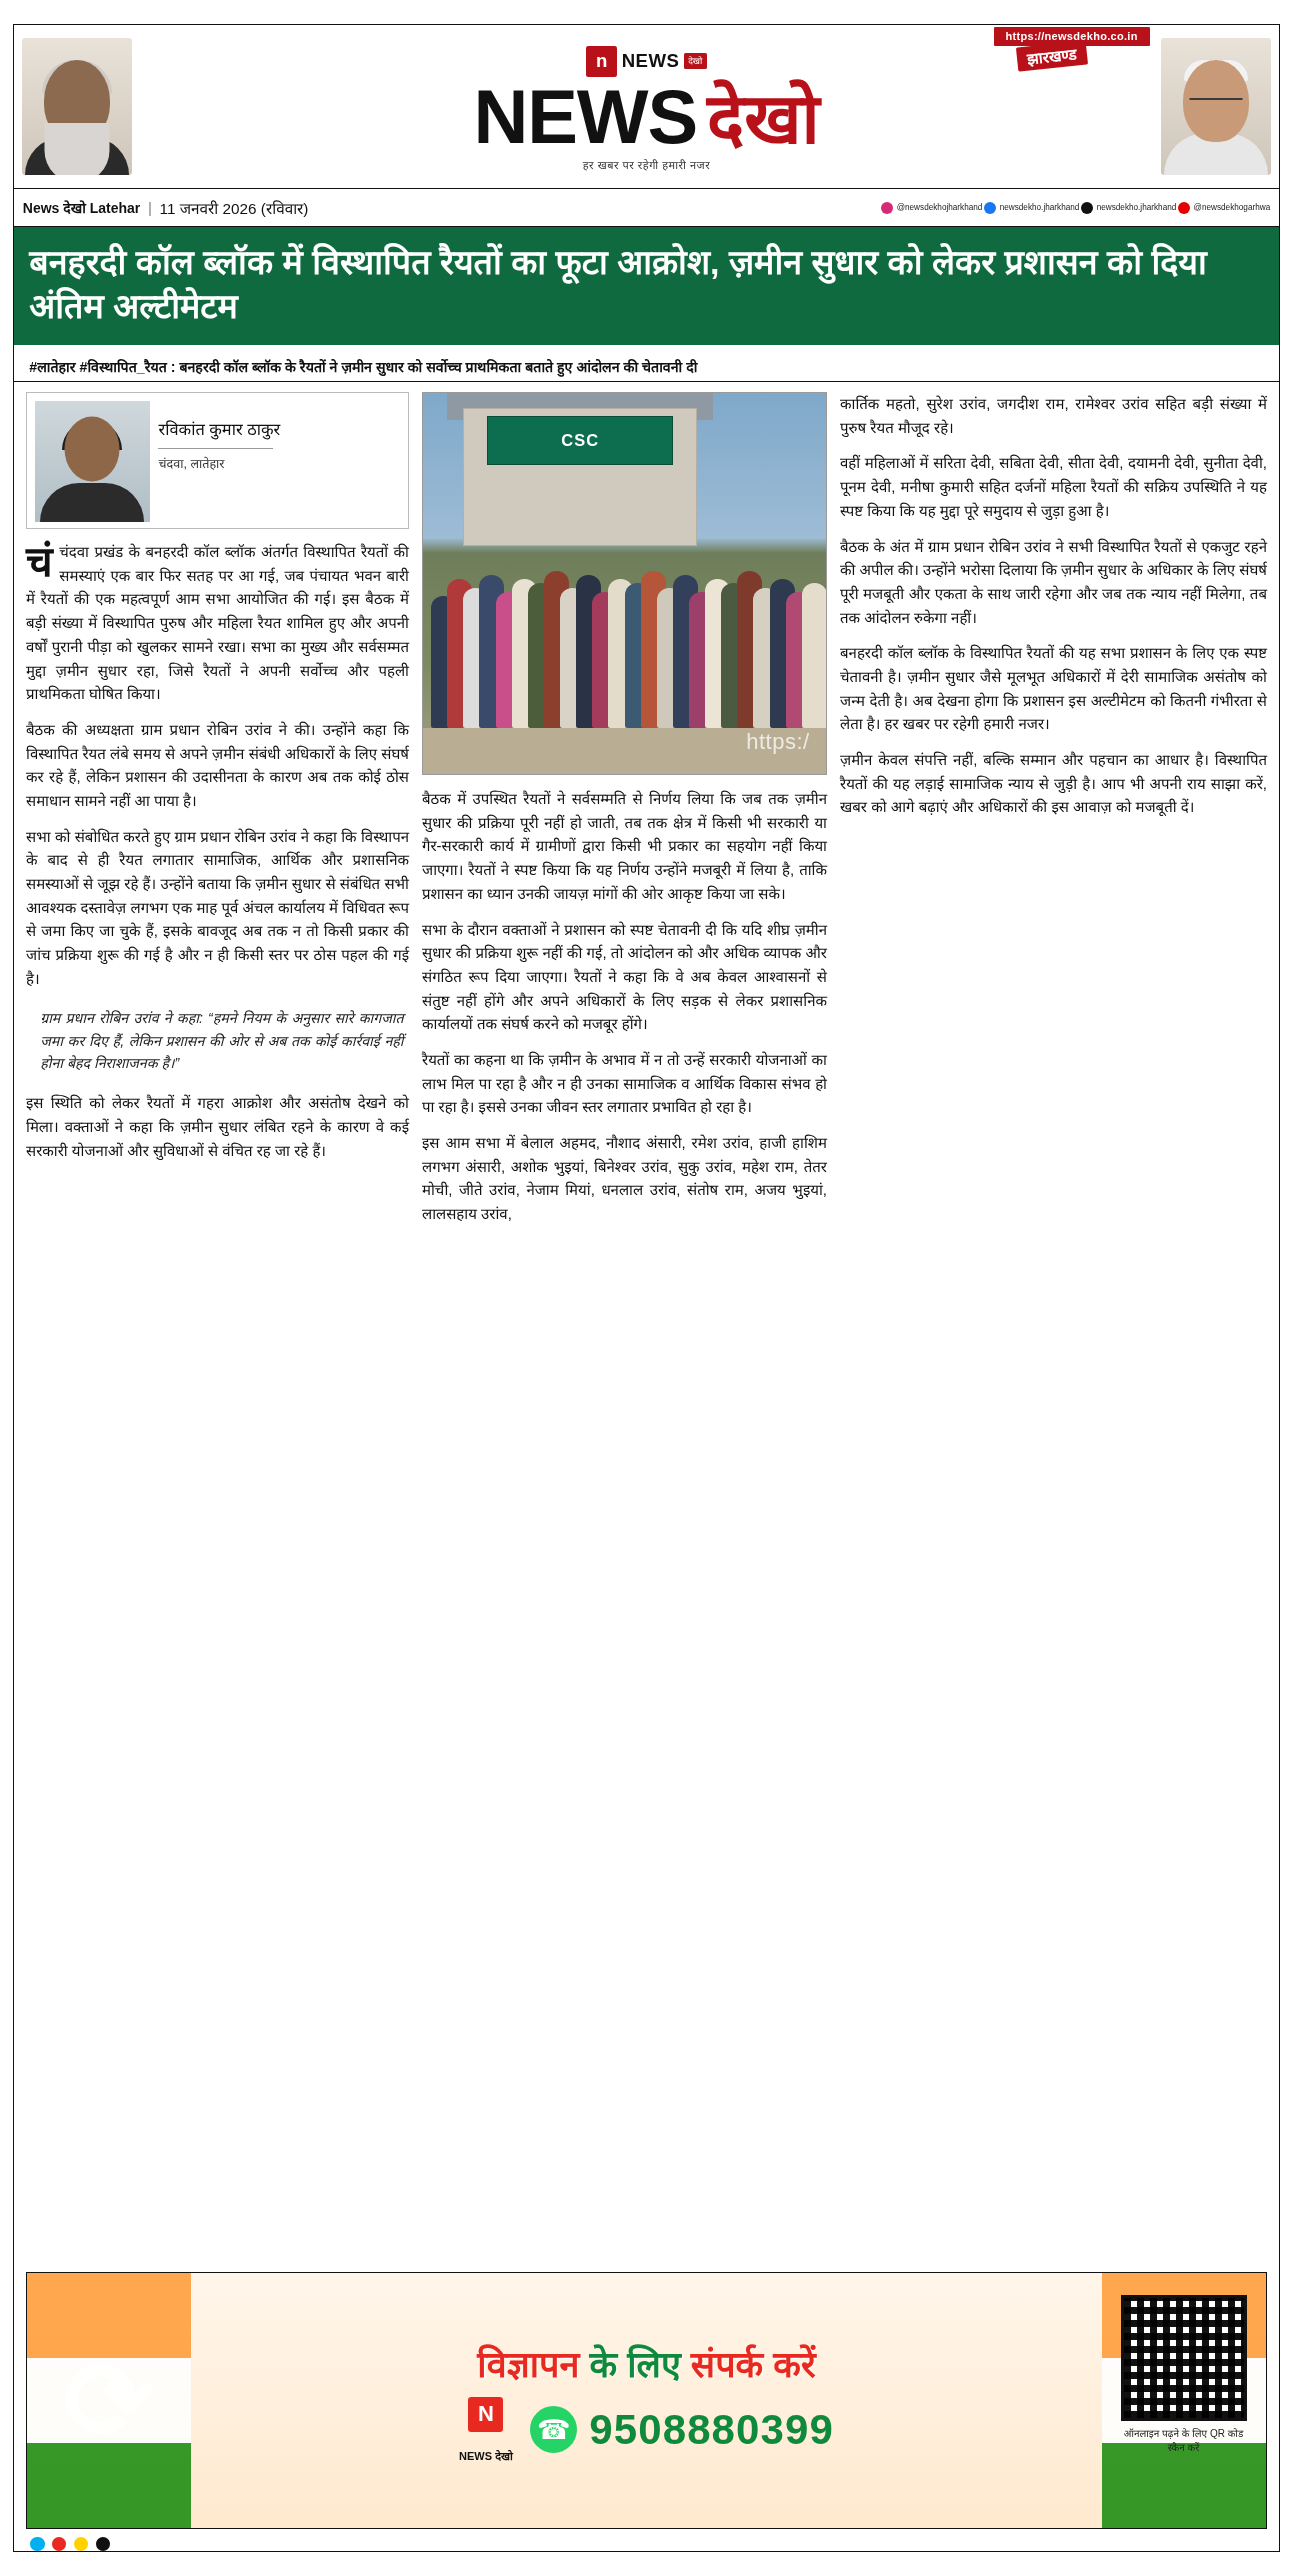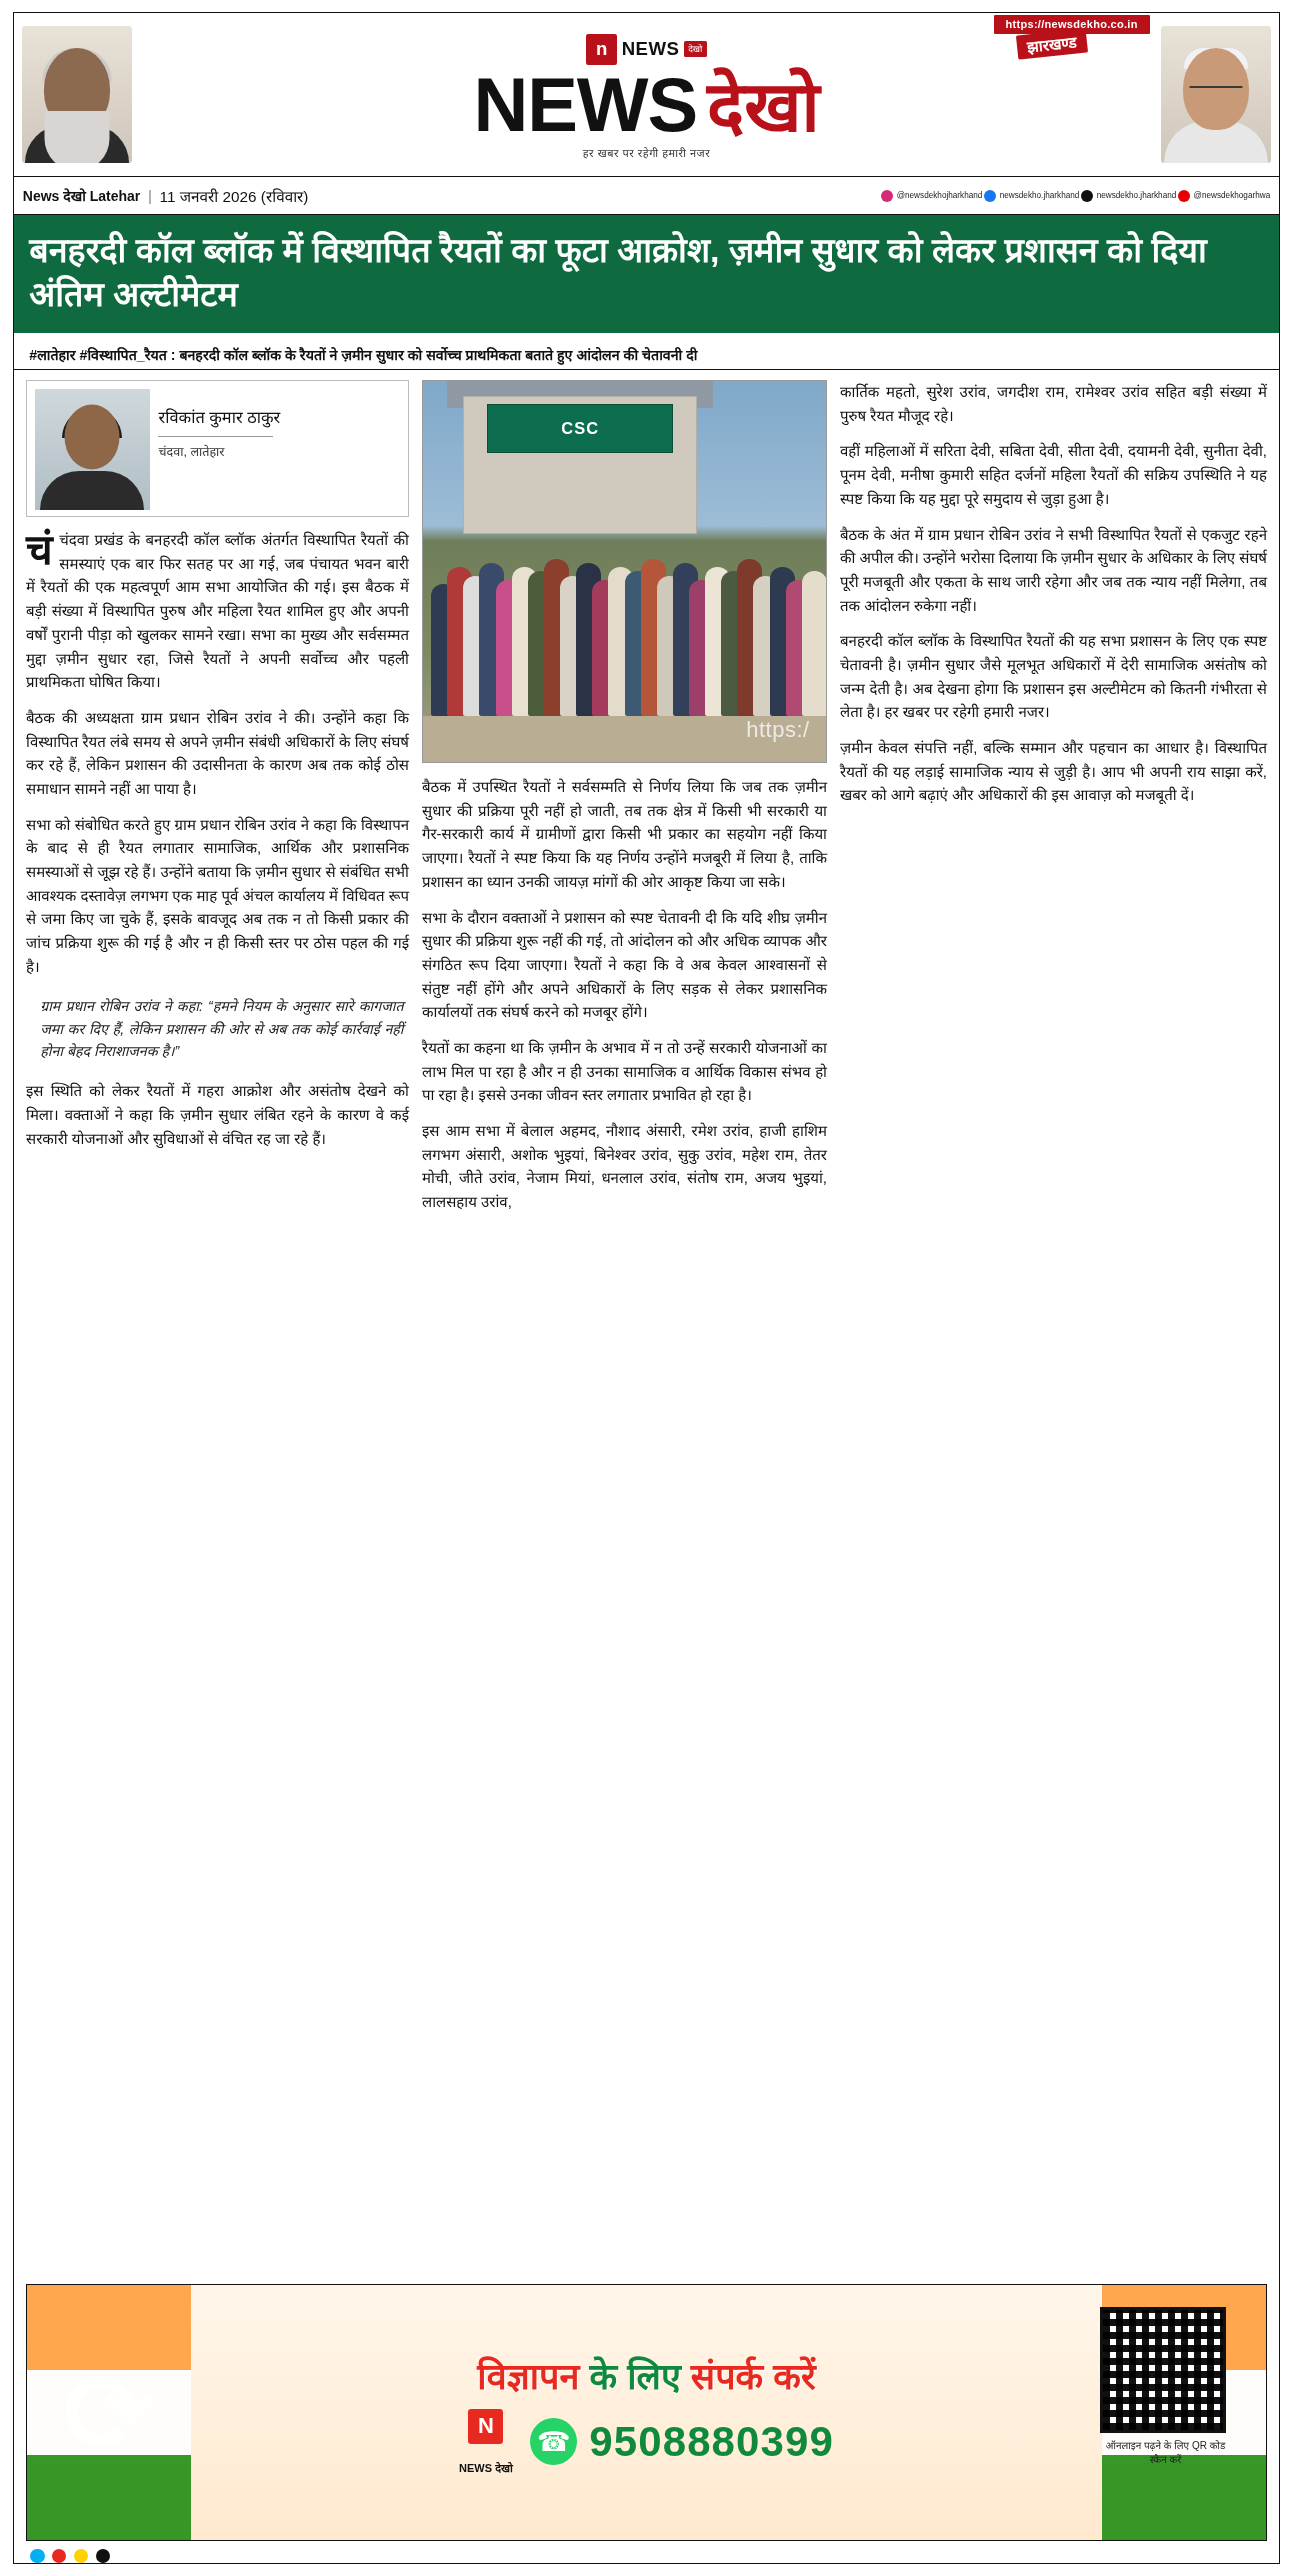--- a/index.html
+++ b/index.html
@@ -7,21 +7,21 @@
   body {
     width:1293px; height:2576px;
     background:#ffffff;
     font-family:"Liberation Sans", sans-serif;
     overflow:hidden;
   }
   .page {
     position:relative;
     width:1293px; height:2576px;
     background:#fff;
-    padding:12px 13px;
+    padding:24px 13px;
   }
   .frame {
     border:1.6px solid #111;
     width:100%; height:100%;
     position:relative;
     display:flex; flex-direction:column;
     overflow:hidden;
   }
 
   
@@ -325,22 +325,22 @@
   .ad-logo {
     display:flex;flex-direction:column;align-items:center;justify-content:center;
     margin-right:5.5px;
   }
   .ad-logo .nmark {
     width:35px;height:35px;background:#e8291f;color:#fff;border-radius:3.3px;
     display:flex;align-items:center;justify-content:center;font-weight:bold;font-size:22px;
   }
   .ad-logo .ntxt { font-size:11px;font-weight:bold;color:#111;margin-top:16px;}
   .qr-wrap {
-    position:absolute; right:35px; top:22px;
-    display:flex; flex-direction:column; align-items:flex-start; gap:5.5px;
+    position:absolute; right:17px; top:22px;
+    display:flex; flex-direction:column; align-items:center; gap:5.5px;
   }
   .qr {
     width:126px;height:126px;background:#fff;border:3.3px solid #111;
     background-image:
       repeating-linear-gradient(90deg,#111 0 6.6px,#fff 6.6px 13px),
       repeating-linear-gradient(0deg,#111 0 6.6px,transparent 6.6px 13px);
     background-blend-mode:multiply;
   }
   .qr-cap { font-size:10px; color:#222; text-align:center; line-height:1.4; width:131px;}
 

